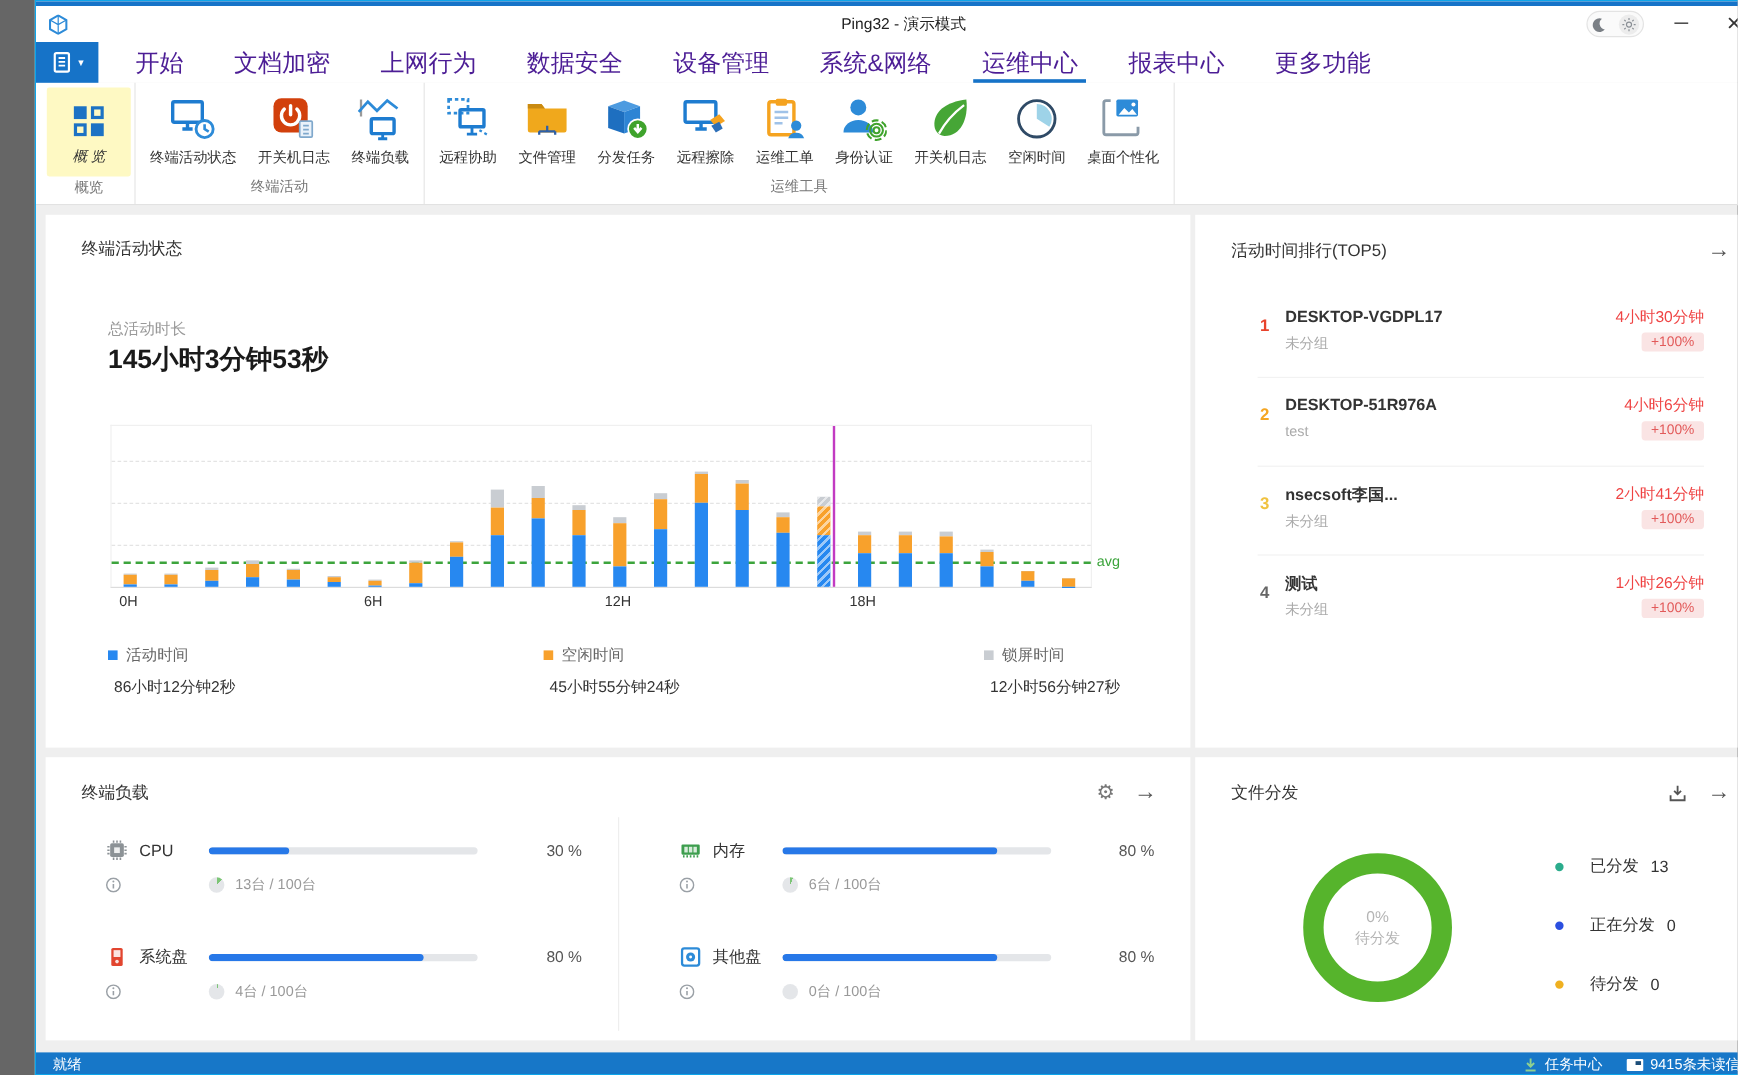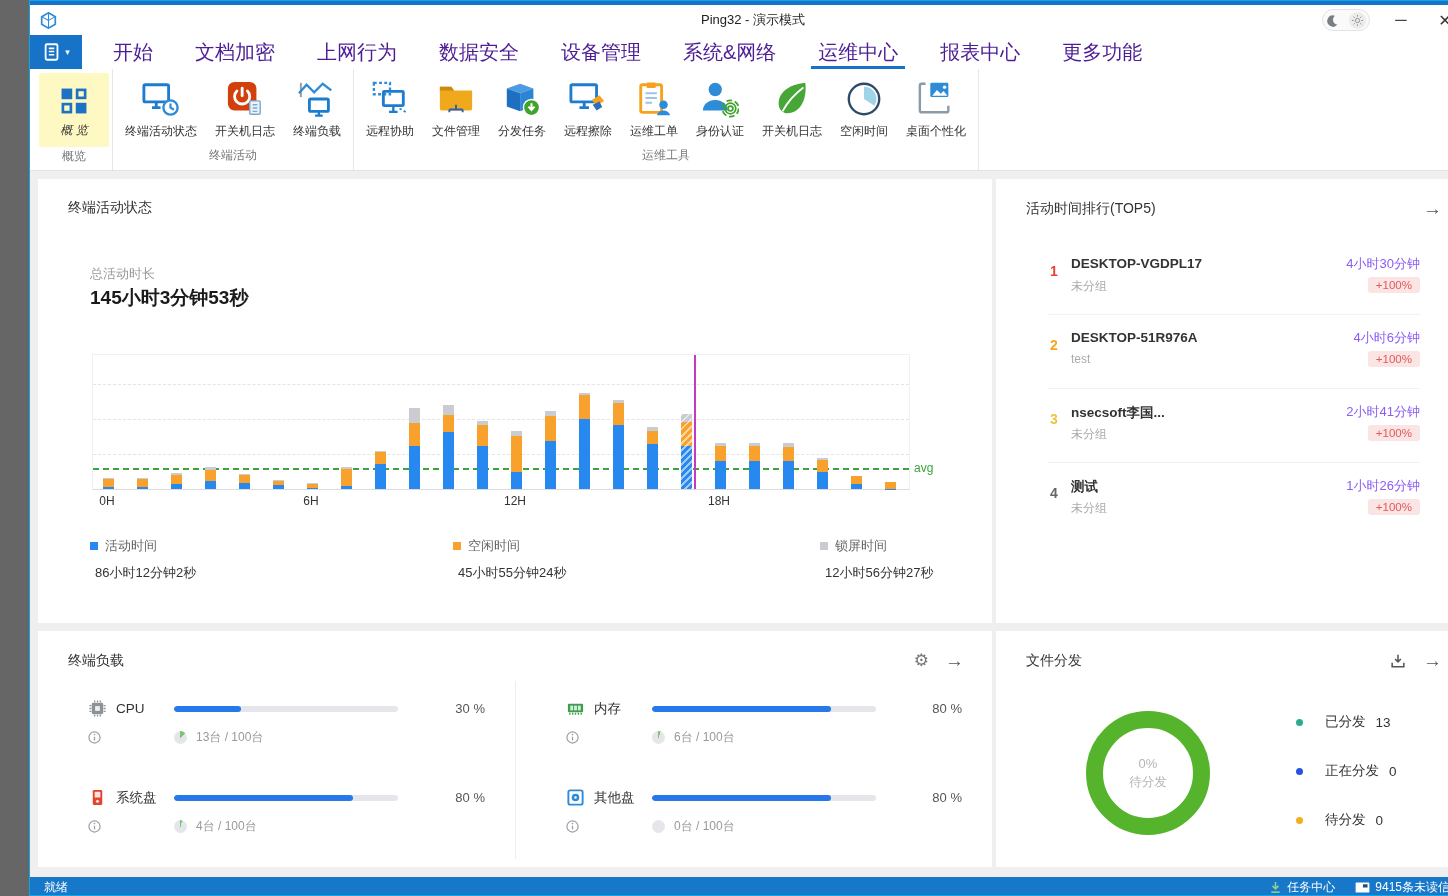--- a/index.html
+++ b/index.html
@@ -38,21 +38,21 @@
   #panel-top{left:966px;top:8px;width:474px;height:444px;}
   #panel-load{left:8px;top:460px;width:954px;height:236px;}
   #panel-dispatch{left:966px;top:460px;width:474px;height:236px;}
   .panel-h{display:flex;align-items:center;padding:20px 28px 0 30px;}
   .panel-title{font-size:14px;color:#333;}
   .ph-icons{margin-left:auto;display:flex;align-items:center;gap:16px;}
   .ph-gear{font-size:17px;color:#777;line-height:1;}
   .ph-arrow{font-size:19px;color:#555;line-height:1;}
   
   .pa-sub{position:absolute;left:52px;top:86px;font-size:13px;color:#999;}
-  .pa-total{position:absolute;left:52px;top:106px;font-size:19px;font-weight:bold;color:#1A1A1A;}
+  .pa-total{position:absolute;left:52px;top:106px;font-size:22px;font-weight:bold;color:#1A1A1A;}
   .chart-wrap{position:absolute;left:54px;top:175px;width:816px;height:134px;}
   .chart{width:816px;height:134px;position:relative;border:1px solid #F0F0F0;border-bottom-color:#DCDCDC;background:#fff;}
   .gl{position:absolute;left:0;right:0;border-top:1px dashed #E4E4E4;}
   .avg-line{position:absolute;left:0;right:0;border-top:2px dashed #3CA43C;}
   .avg-label{position:absolute;font-size:12px;}
   .bar{position:absolute;bottom:0;width:11px;display:flex;flex-direction:column-reverse;}
   .bar.hl::after{content:"";position:absolute;inset:0;
     background:repeating-linear-gradient(135deg,rgba(255,255,255,.55) 0 2px,transparent 2px 5px);}
   .cursor{position:absolute;top:0;bottom:0;width:2px;background:#C23BC2;}
   .xl{position:absolute;top:140px;font-size:12px;color:#333;transform:translateX(-50%);}
@@ -66,21 +66,21 @@
   .lg-r1{display:flex;align-items:center;gap:7px;font-size:13px;color:#666;}
   .lg-sw{width:8px;height:8px;flex:none;}
   .lg-val{margin-top:9px;padding-left:5px;font-size:13px;color:#333;}
   
   .top-rows{position:absolute;left:52px;right:50px;top:62px;}
   .top-row{position:relative;height:73px;border-bottom:1px solid #F2F2F2;}
   .top-row:last-child{border-bottom:none;}
   .tr-rank{position:absolute;left:2px;top:22px;font-weight:bold;font-size:14px;}
   .tr-name{position:absolute;left:23px;top:15px;font-weight:bold;font-size:13.5px;color:#333;}
   .tr-group{position:absolute;left:23px;top:37px;font-size:12px;color:#AAA;}
-  .tr-dur{position:absolute;right:0;top:14px;font-size:13px;color:#8b5cf6;}
+  .tr-dur{position:absolute;right:0;top:14px;font-size:13px;color:#ef4444;}
   .tr-badge{position:absolute;right:0;top:36px;background:#FAE4E4;color:#E25A5A;font-size:11.5px;
     padding:2px 8px;border-radius:3px;}
   
   .load-grid{position:absolute;left:0;top:50px;right:0;bottom:8px;display:grid;grid-template-columns:1fr 1fr;}
   .load-item{padding:18px 30px 0 50px;position:relative;}
   .load-item.right-col{border-left:1px solid #EEE;}
   .li-r1{display:flex;align-items:center;}
   .li-icon{width:20px;display:flex;flex:none;}
   .li-label{margin-left:8px;width:58px;font-size:13.5px;color:#333;flex:none;}
   .li-bar{width:224px;height:6px;border-radius:3px;background:#E4E6E9;overflow:hidden;flex:none;}

